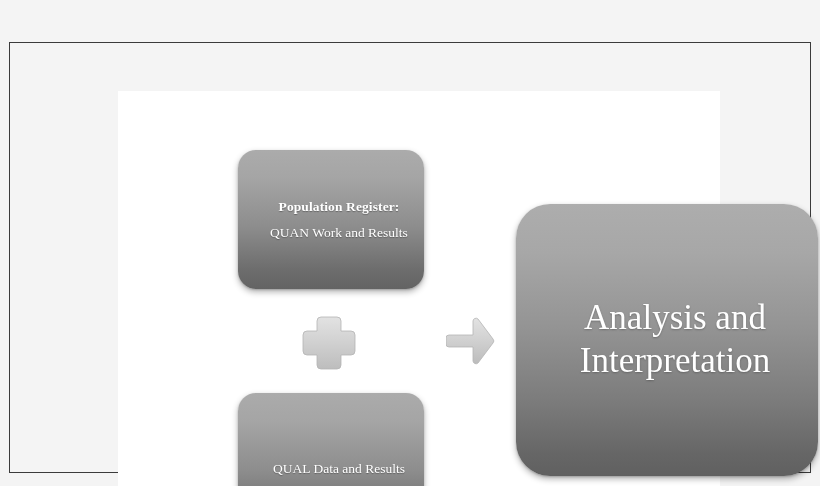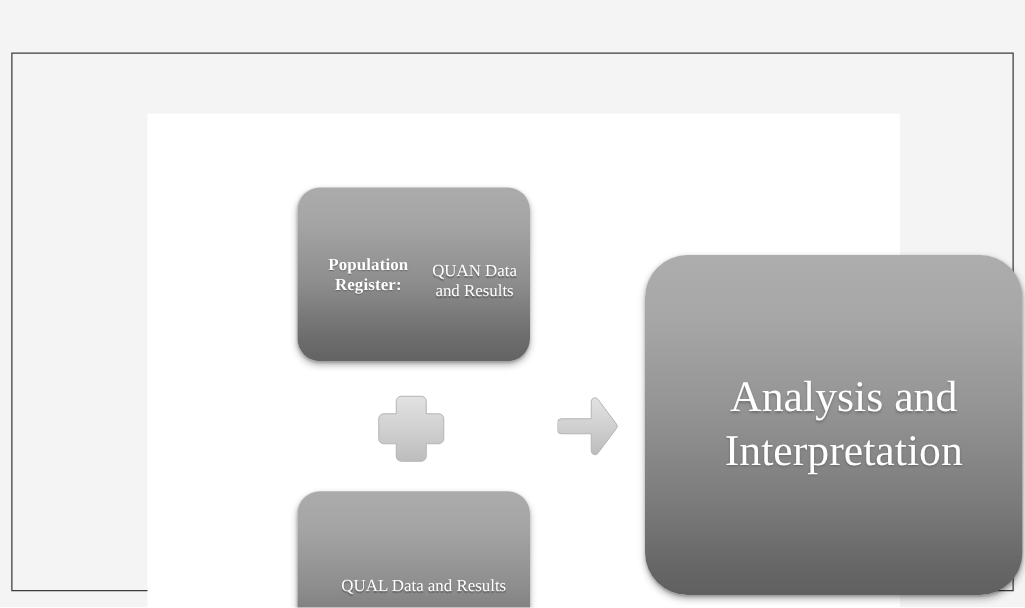--- a/index.html
+++ b/index.html
@@ -41,21 +41,21 @@
   }
 
   
   .node {
     position: absolute;
     box-sizing: border-box;
     background: linear-gradient(to bottom, #ababab 0%, #a5a5a5 20%, #8d8d8d 55%, #6e6e6e 85%, #636363 100%);
     box-shadow: 0 3px 6px rgba(0,0,0,0.30), 0 1px 2px rgba(0,0,0,0.18);
     color: #ffffff;
     display: flex;
-    flex-direction: row;
+    flex-direction: column;
     align-items: center;
     justify-content: center;
     text-align: center;
     text-shadow: 0 1px 1px rgba(0,0,0,0.30);
     line-height: 1.18;
     padding-left: 16px;
   }
 
   #node-quan {
     left: 120px;
@@ -124,21 +124,21 @@
 <body>
 
 <div id="canvas">
 
   <div id="frame">
 
     <div id="white-panel">
 
       <div class="node" id="node-quan">
         <div class="node-title">Population Register:</div>
-        <div class="node-sub">QUAN Data and Results</div>
+        <div class="node-sub">QUAN Work and Results</div>
       </div>
 
       <div id="plus-symbol">
         <svg width="56" height="56" viewBox="0 0 56 56" aria-hidden="true">
           <defs>
             <linearGradient id="gradPlus" x1="0" y1="0" x2="0" y2="1">
               <stop offset="0%" stop-color="#e2e2e2"></stop>
               <stop offset="45%" stop-color="#d2d2d2"></stop>
               <stop offset="100%" stop-color="#bdbdbd"></stop>
             </linearGradient>

